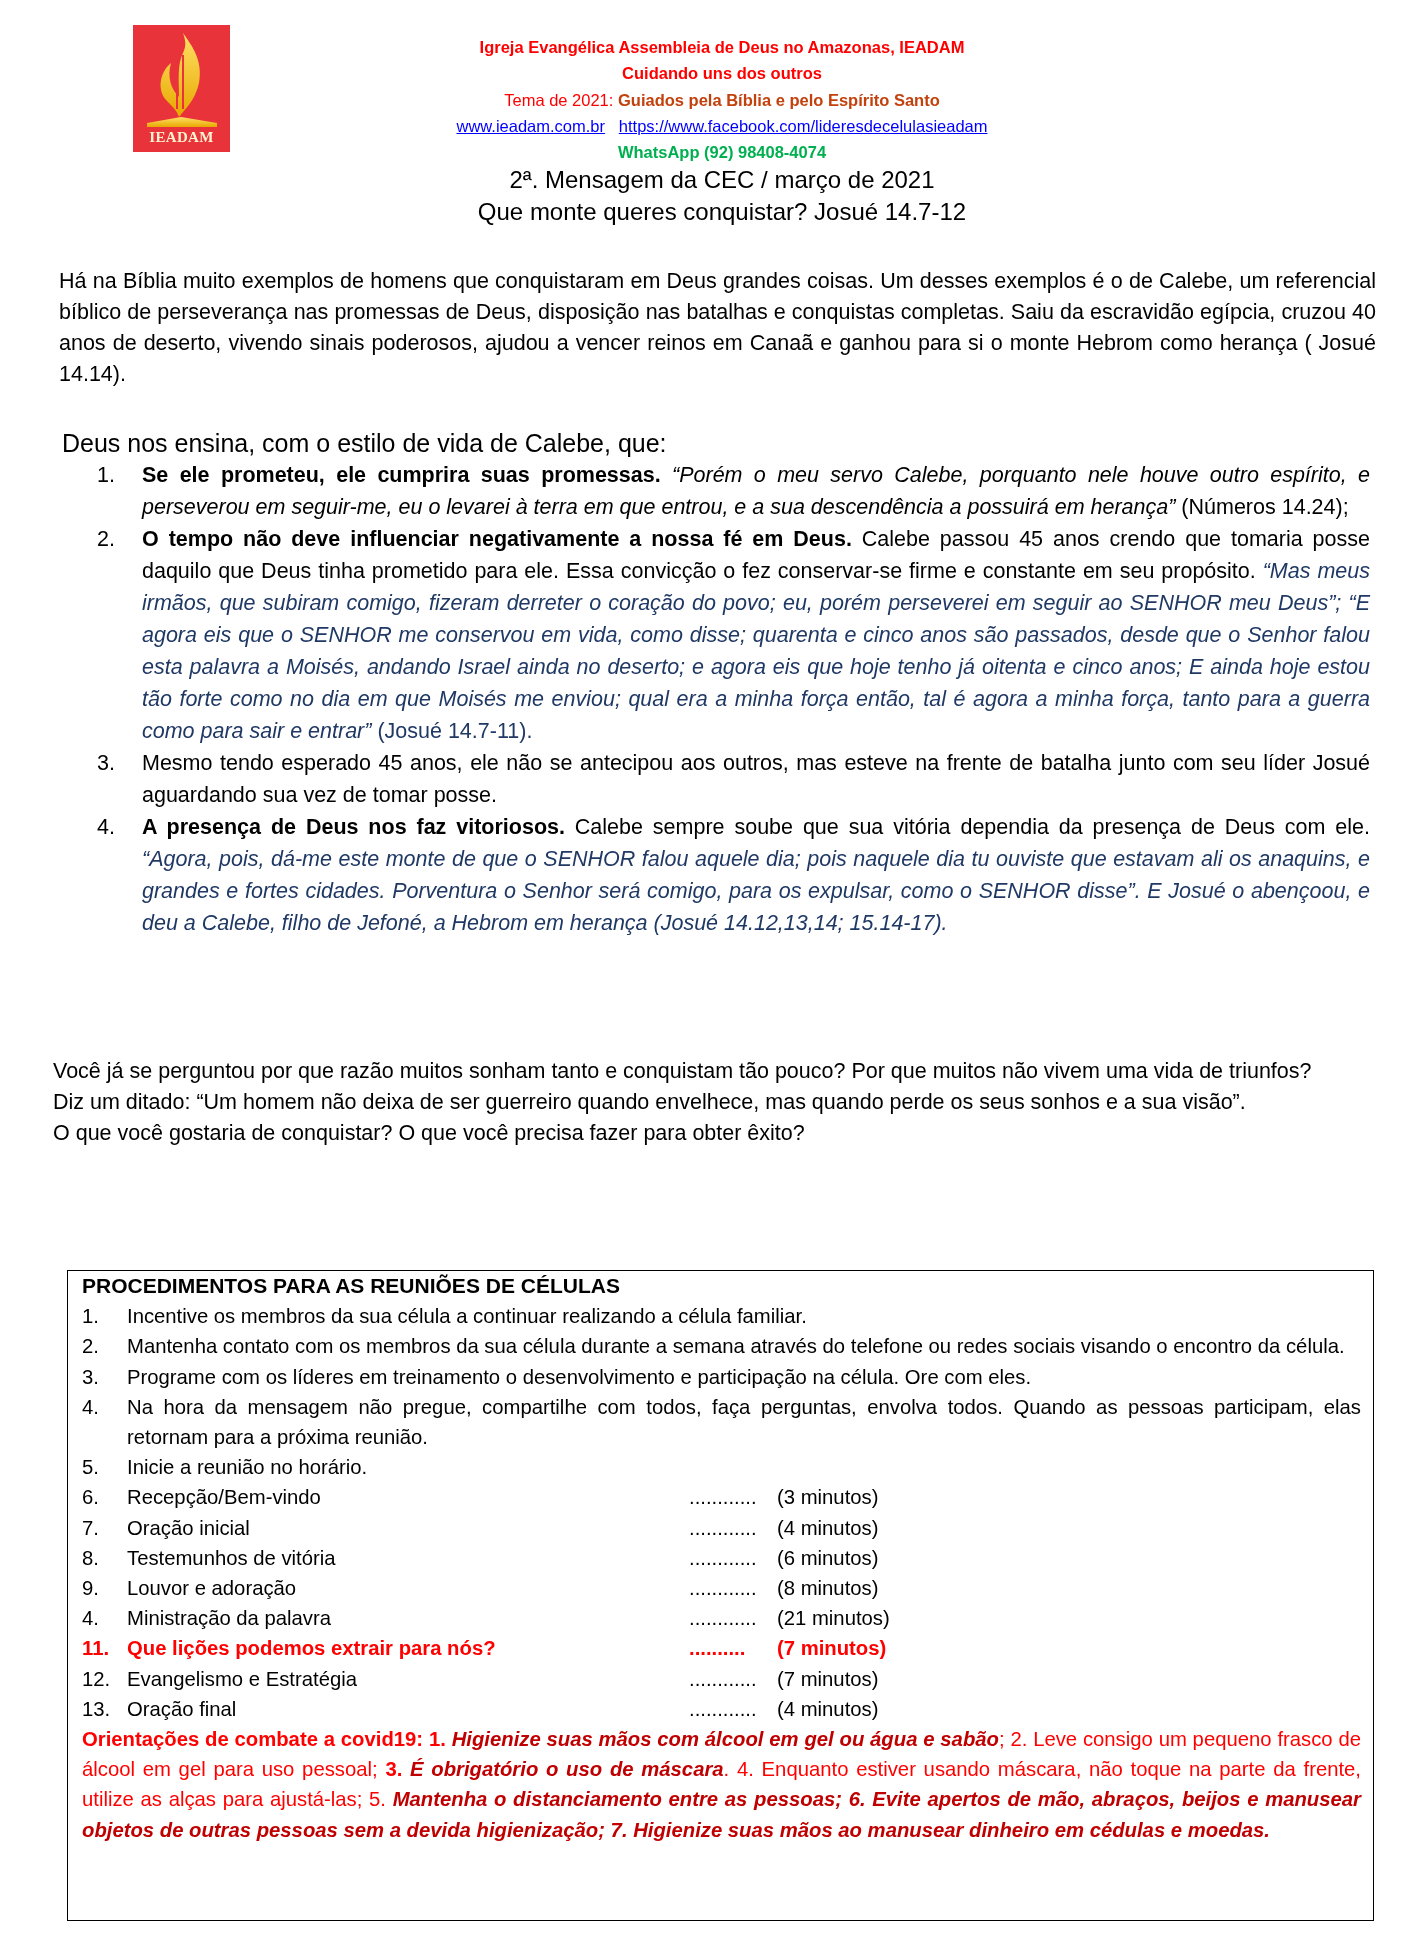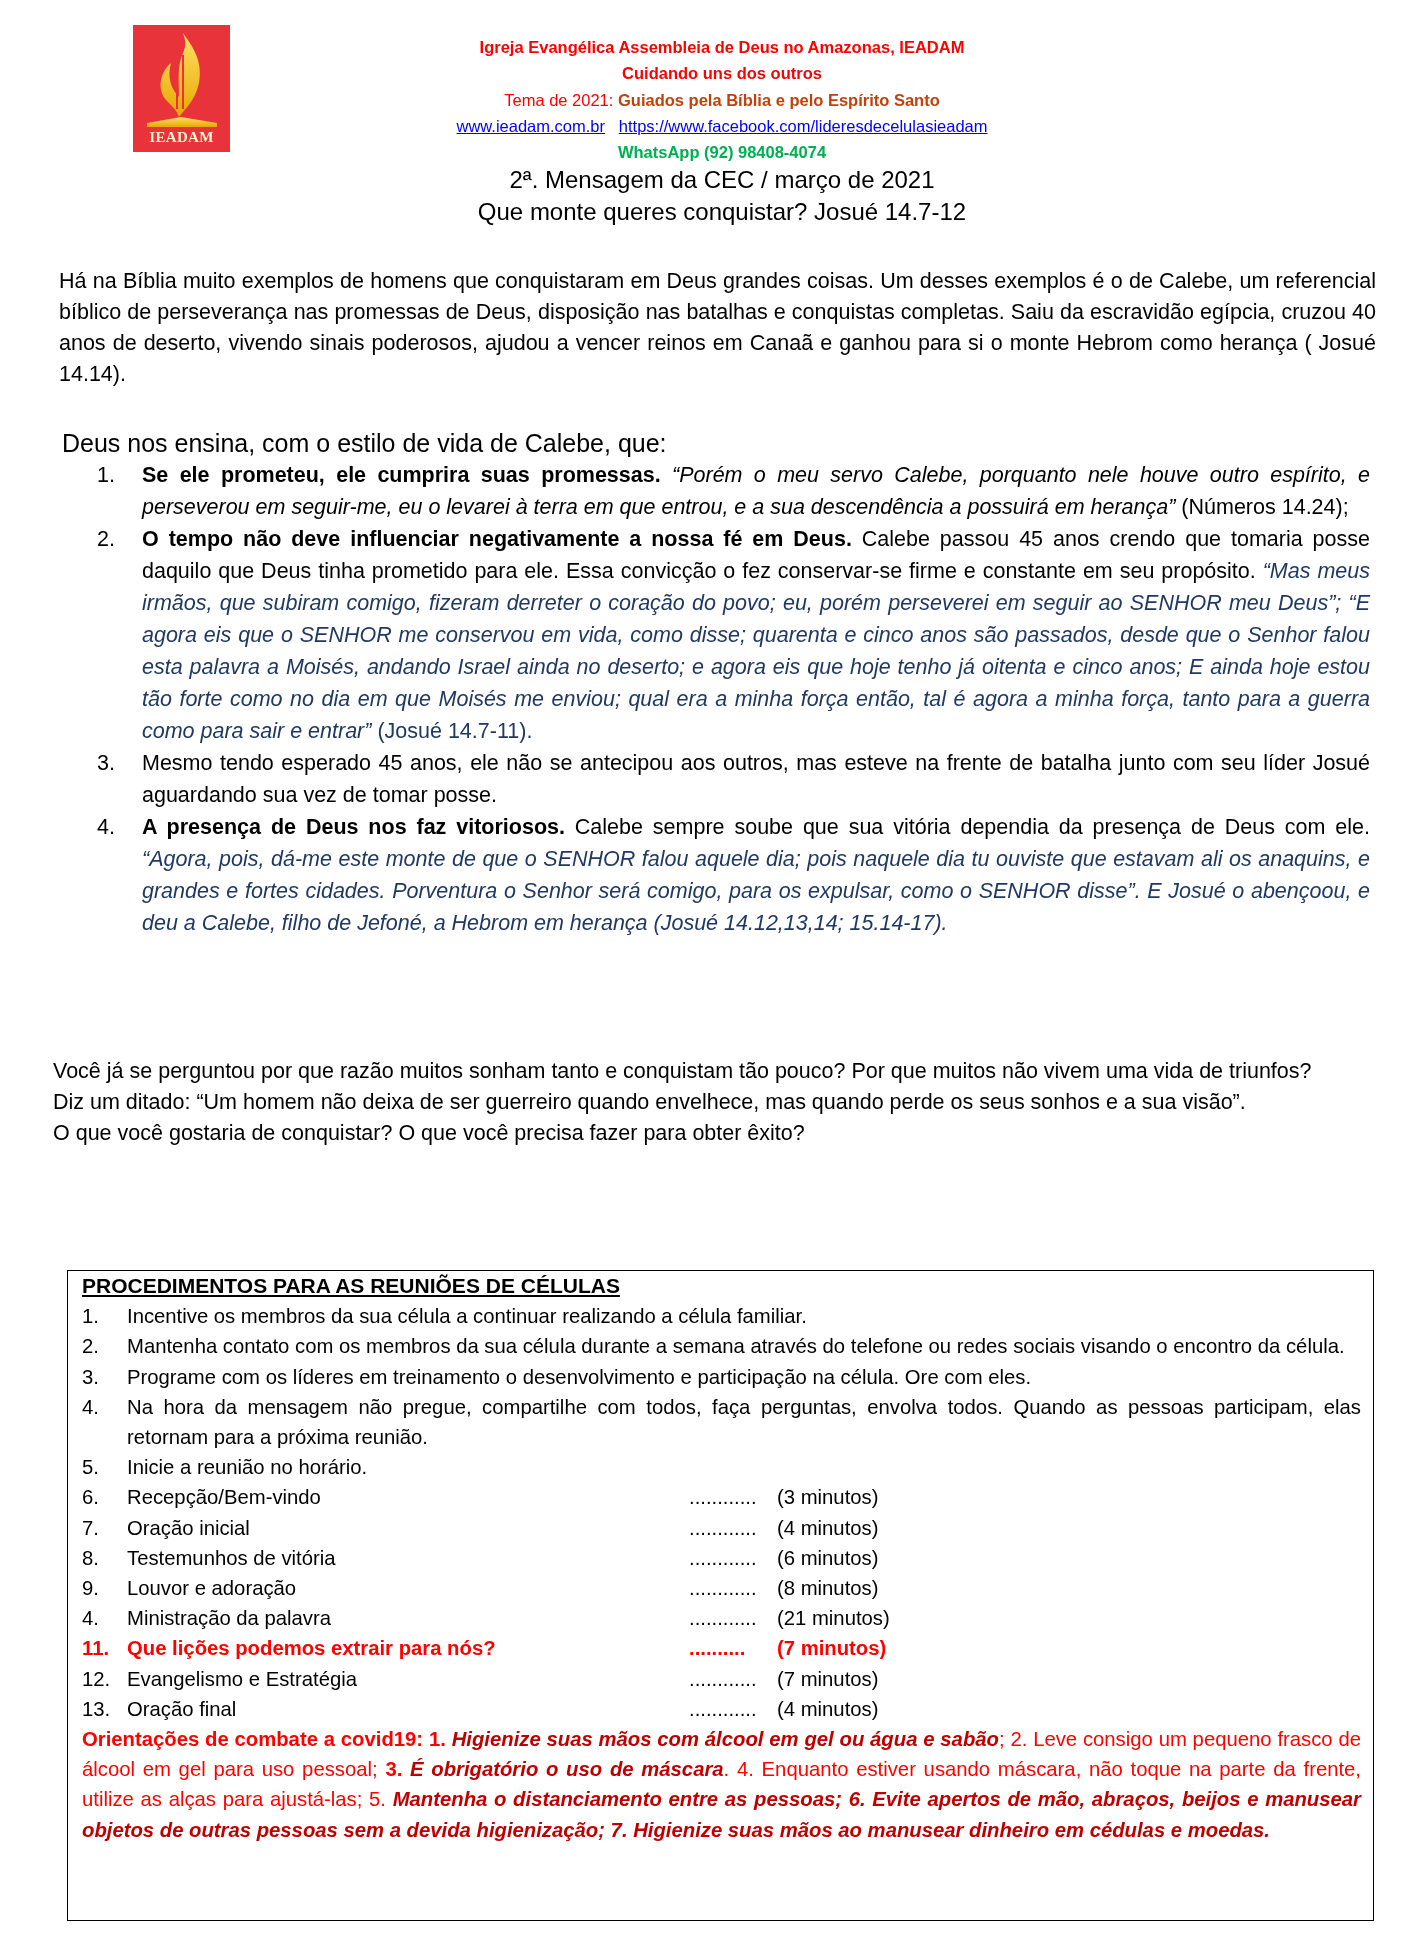--- a/index.html
+++ b/index.html
@@ -22,21 +22,21 @@
   .p1 { top:266px; }
   .intro { position:absolute; left:62px; top:428px; font-size:25px; line-height:31px; }
   .list { position:absolute; left:53px; width:1317px; top:459px; font-size:21.5px; line-height:32px; }
   .li { position:relative; padding-left:89px; text-align:justify; }
   .li .num { position:absolute; left:44px; top:0; }
   .quote-black { font-style:italic; }
   .quote-blue { font-style:italic; color:#1F3864; }
   .after { position:absolute; left:53px; width:1317px; top:1056px; font-size:21.5px; line-height:31px; text-align:justify; }
   .box { position:absolute; left:67px; top:1270px; width:1307px; height:651px; border:1.5px solid #000; box-sizing:border-box; }
   .box-inner { position:absolute; left:14px; right:12px; top:0; font-size:20.3px; line-height:30.2px; }
-  .box-title { font-weight:bold; text-decoration:underline; font-size:21px; }
+  .box-title { font-weight:bold; font-size:21px; }
   .bi { position:relative; padding-left:45px; text-align:justify; }
   .bi .bnum { position:absolute; left:0; top:0; }
   .sched { position:relative; padding-left:45px; height:30.2px; }
   .sched .bnum { position:absolute; left:0; top:0; }
   .sched .dots { position:absolute; left:607px; top:0; }
   .sched .dur { position:absolute; left:695px; top:0; }
   .sched.hl { color:#FF0000; font-weight:bold; }
   .covid { color:#FF0000; text-align:justify; }
   .covid .b { font-weight:bold; }
   .covid .bi-dark { font-weight:bold; font-style:italic; color:#C00000; }

